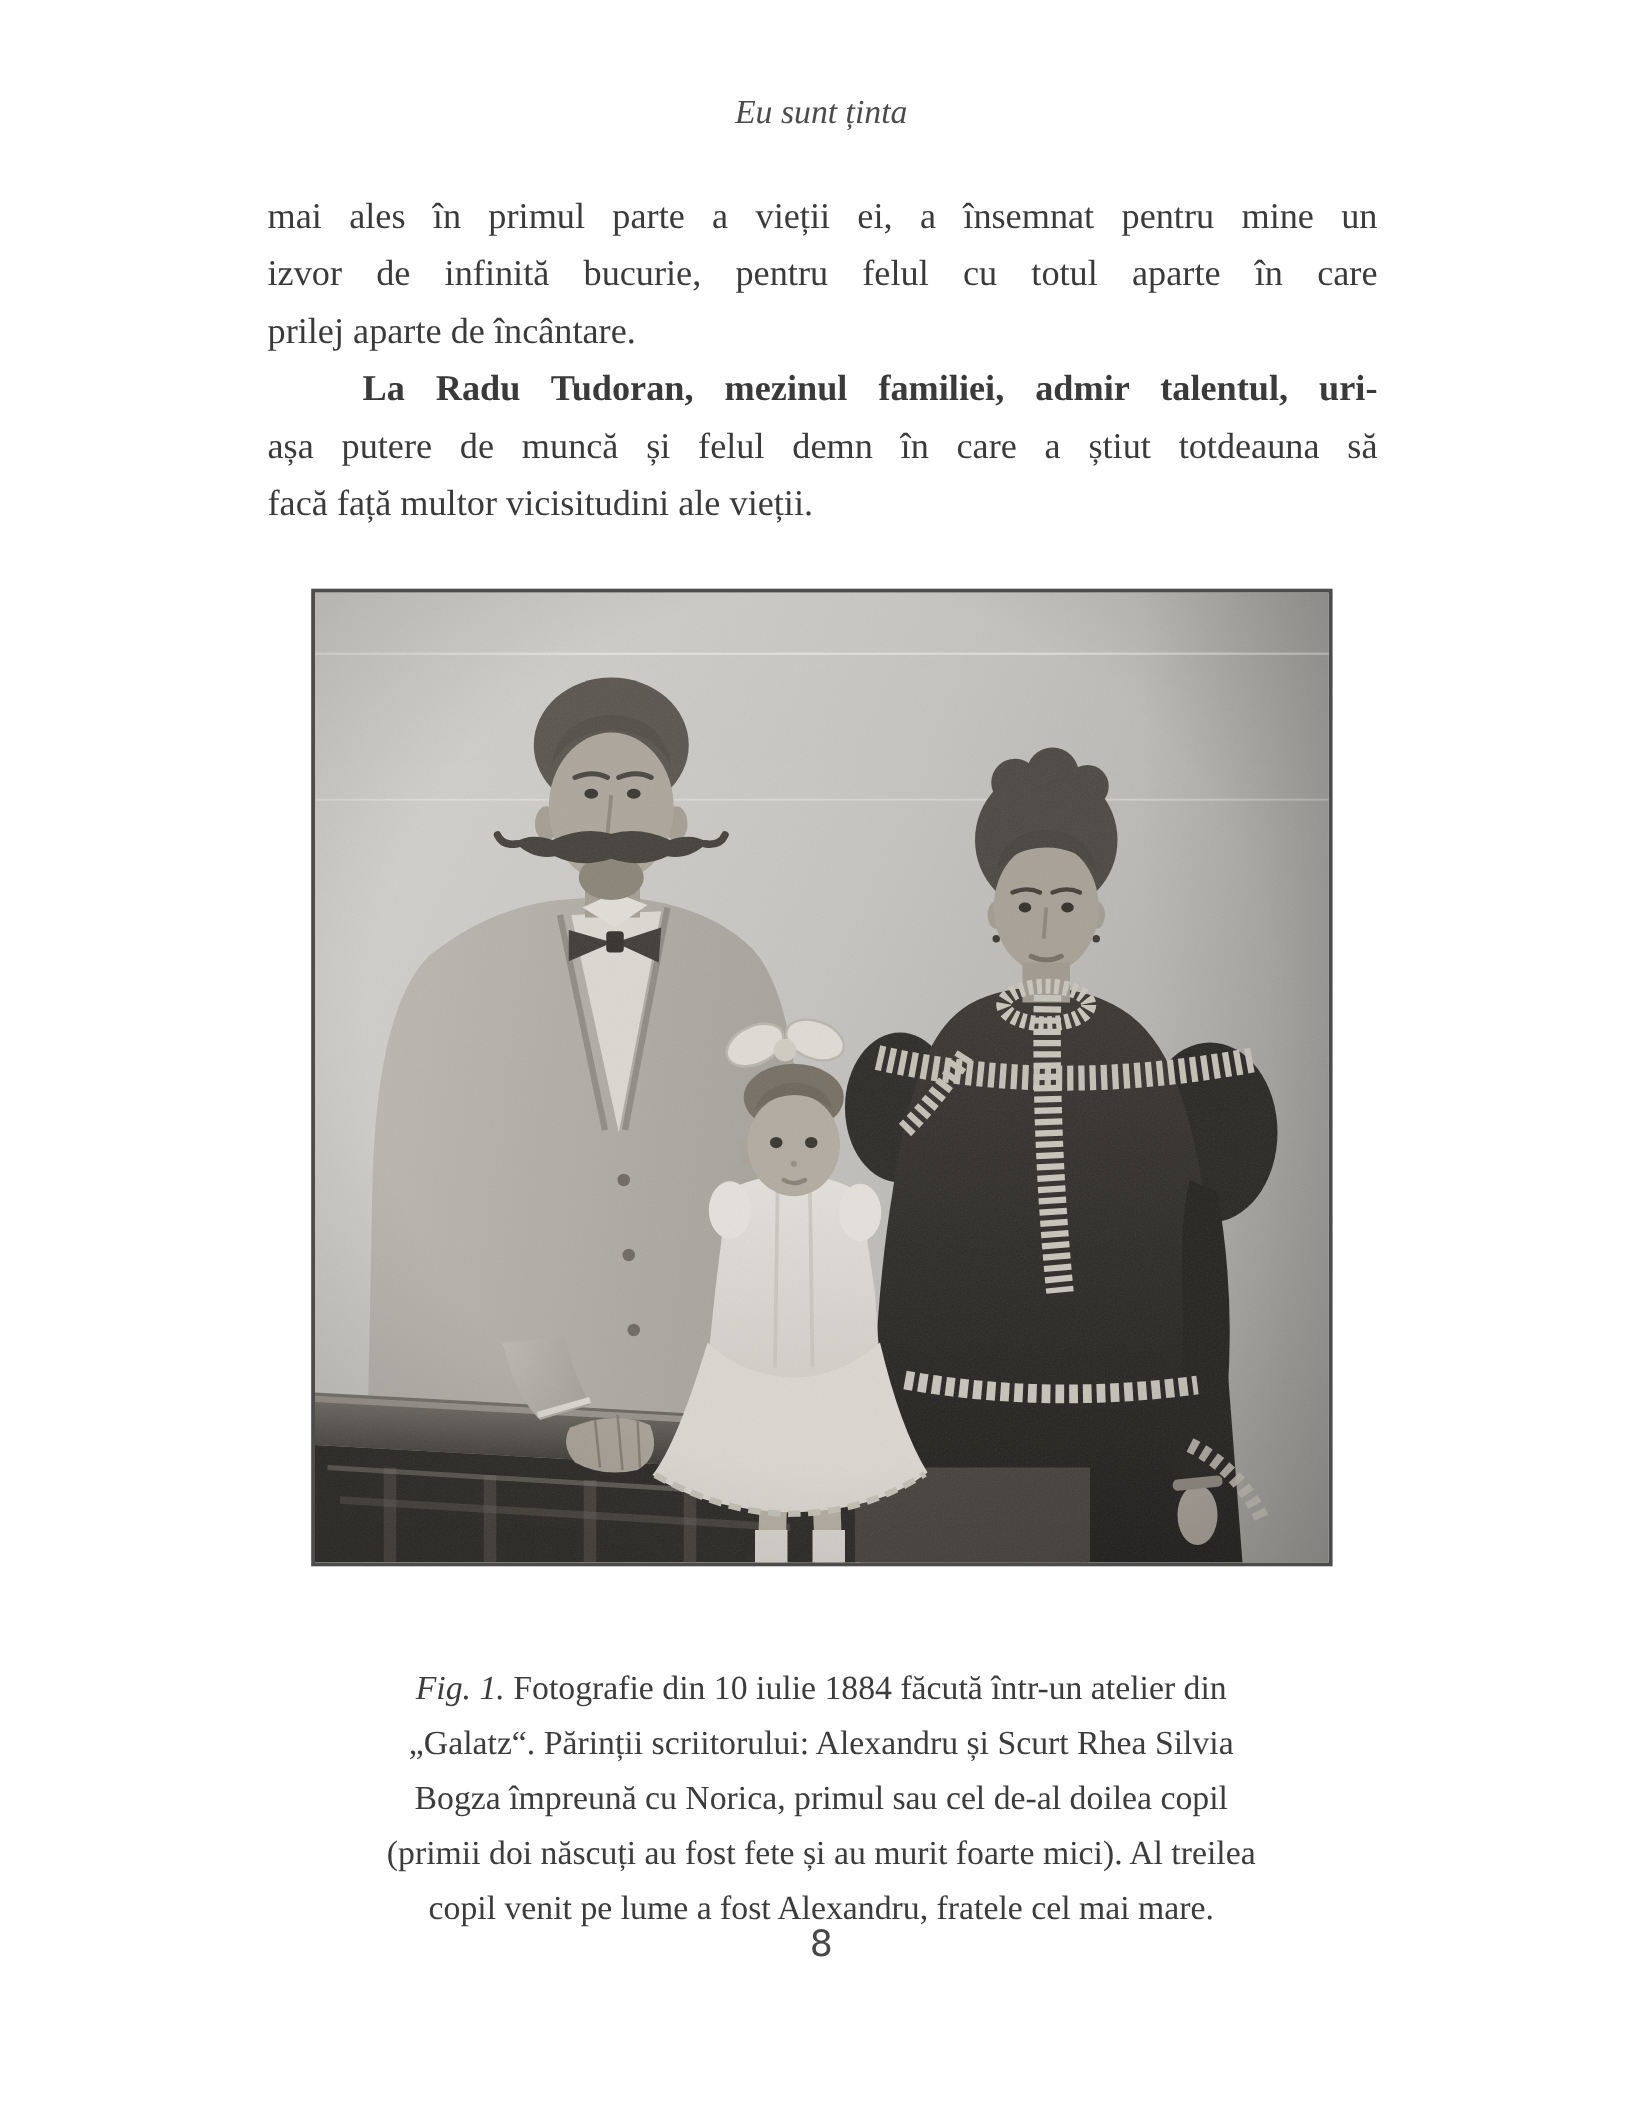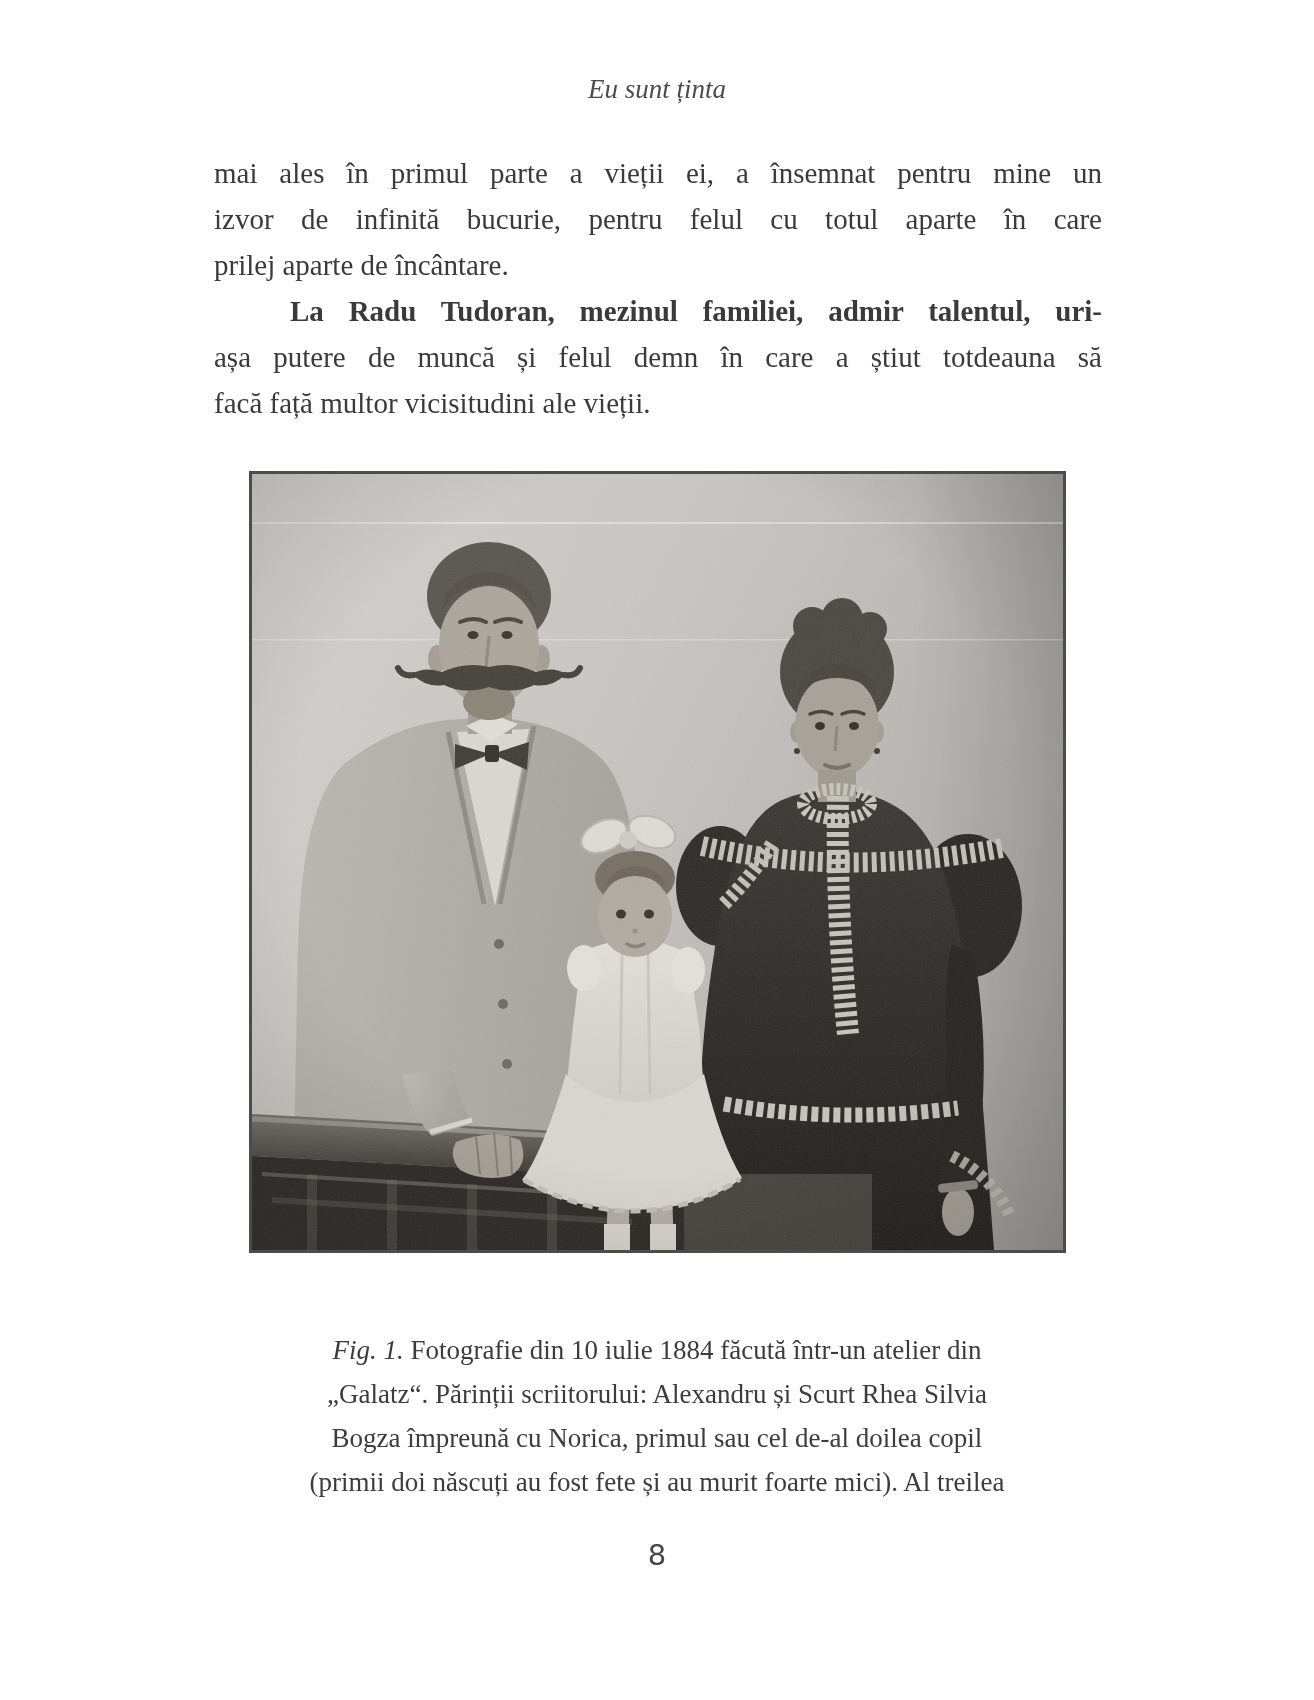--- a/index.html
+++ b/index.html
@@ -223,17 +223,18 @@
       <rect width="811" height="776" filter="url(#grain)" opacity="0.1"></rect>
       <rect width="811" height="776" fill="url(#vign)"></rect>
     </svg>
   </div>
 
   <div class="caption">
     <div><span class="it">Fig. 1.</span><span> Fotografie din 10 iulie 1884 făcută într-un atelier din</span></div>
     <div>„Galatz“. Părinții scriitorului: Alexandru și Scurt Rhea Silvia</div>
     <div>Bogza împreună cu Norica, primul sau cel de-al doilea copil</div>
     <div>(primii doi născuți au fost fete și au murit foarte mici). Al treilea</div>
+    <div>copil venit pe lume a fost Alexandru, fratele cel mai mare.</div>
   </div>
 
   <div class="page-number">8</div>
 
 </div>
 
 </body></html>

